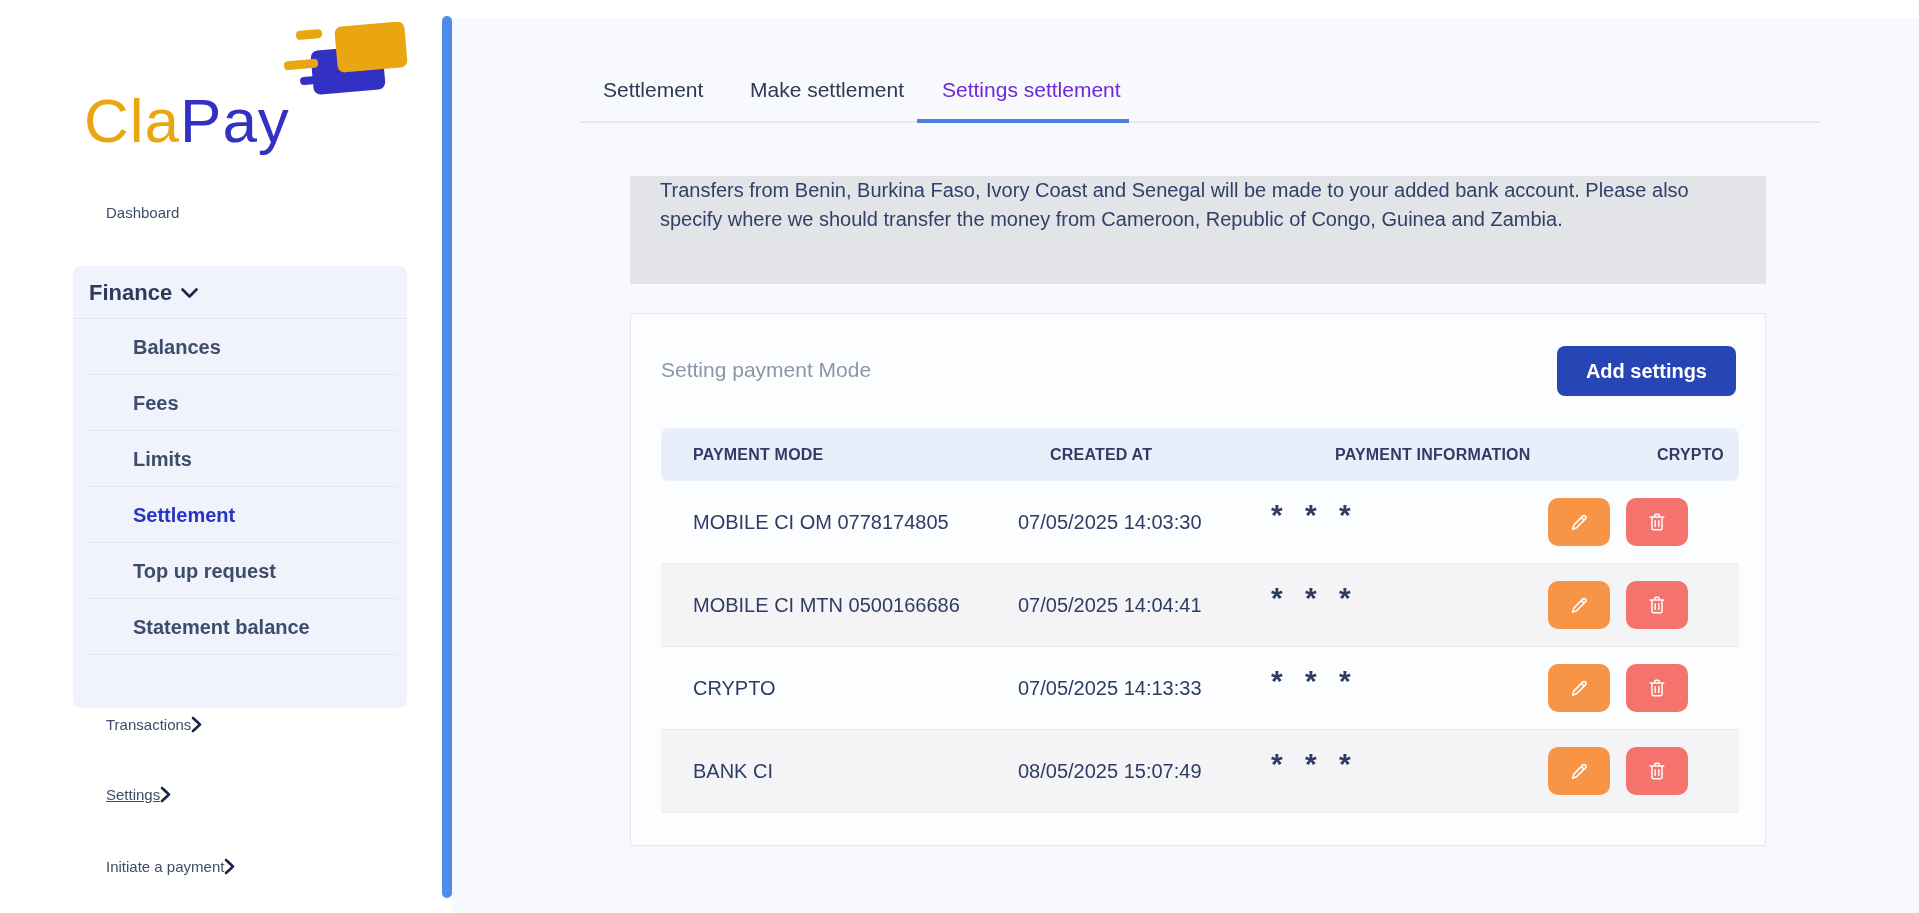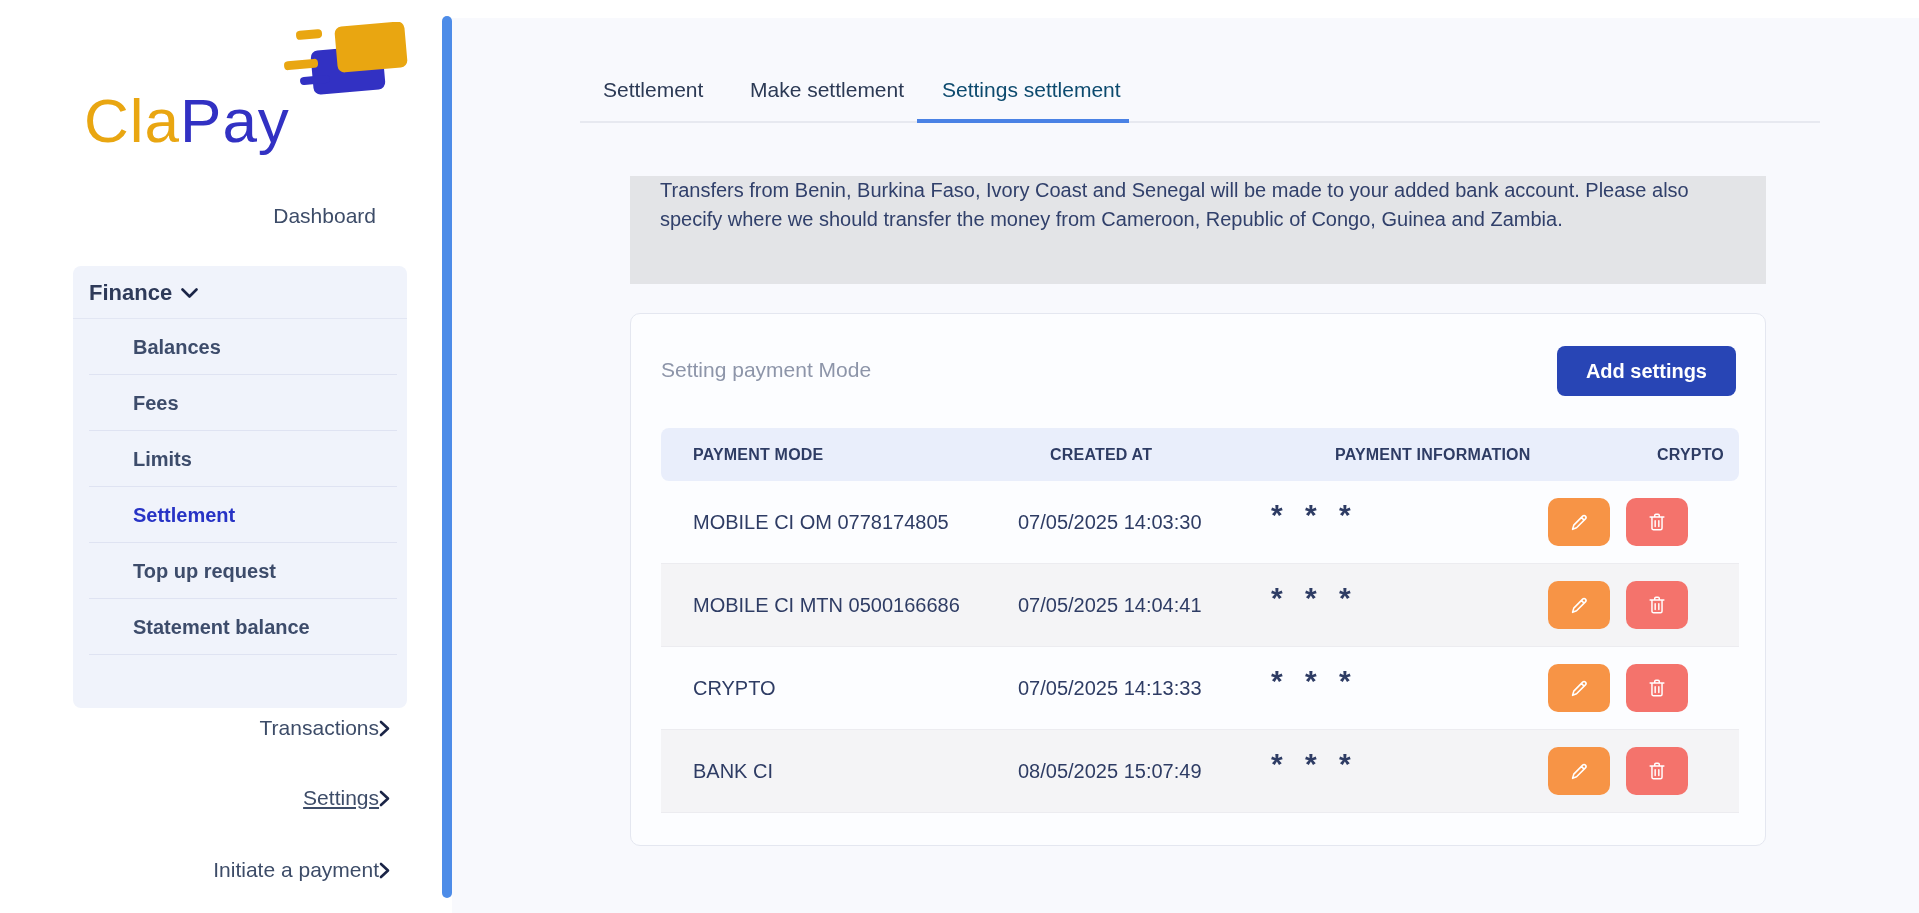--- a/index.html
+++ b/index.html
@@ -8,21 +8,21 @@
   .screen { position:relative; width:1919px; height:913px; overflow:hidden; background:#ffffff;margin-left:40px; }
 
   
   .sidebar { position:absolute; left:0; top:0; width:367px; height:913px; background:#ffffff; }
   .logo { position:absolute; left:44px; top:20px; width:300px; height:132px; cursor:pointer; }
   .logo-icon { position:absolute; left:198px; top:2px; width:130px; height:76px; }
   .logo-text { position:absolute; left:0; bottom:0; font-size:62px; font-weight:500; letter-spacing:1px; line-height:1; }
   .logo-cla { color:#e9a611; }
   .logo-pay { color:#3231c3; }
 
-  .nav-item { position:absolute; left:66px; font-size:21px; color:#3d4c68; font-weight:500; cursor:pointer; width:270px; display:flex; justify-content:flex-end; align-items:center; }
+  .nav-item { position:absolute; left:66px; font-size:15px; color:#3d4c68; font-weight:500; cursor:pointer; width:270px; display:flex; justify-content:flex-start; align-items:center; }
   .nav-dashboard { top:204px; }
   .nav-transactions { top:716px; }
   .nav-settings { top:786px;text-decoration:underline; }
   .nav-initiate { top:858px; }
   .chev-right { width:11px; height:17px; margin-right:-14px; }
 
   .finance-panel { position:absolute; left:33px; top:266px; width:334px; height:442px; background:#f0f3fb; border-radius:8px; }
   .finance-header { display:flex; align-items:center; gap:9px; padding:14px 0 12px 16px; font-size:22px; font-weight:700; color:#2e3a59; border-bottom:1px solid #e2e6f3; cursor:pointer; }
   .finance-list { list-style:none; }
   .finance-list li { position:relative; height:56px; line-height:56px; padding-left:60px; font-size:20px; font-weight:700; color:#3d4c6b; cursor:pointer; }
@@ -35,26 +35,26 @@
   .right-thumb { position:absolute; left:1908px; top:245px; width:10px; height:652px; background:#4d8ce8; border-radius:5px; cursor:pointer; }
   .right-arrow { position:absolute; left:1909px; top:902px; width:0; height:0; border-left:4px solid transparent; border-right:4px solid transparent; border-top:7px solid #3f6fd1; }
 
   
   .main-panel { position:absolute; left:412px; top:18px; width:1495px; height:895px; background:#f8f9fd; }
 
   .tabs-border { position:absolute; left:128px; top:103px; width:1240px; height:2px; background:#e7e9f0; }
   .tab { position:absolute; top:60px; font-size:21px; color:#2c3a55; cursor:pointer; background:none; border:none; font-family:inherit; }
   .tab-1 { left:151px; }
   .tab-2 { left:298px; }
-  .tab-3 { left:490px; color:#0c4a6e;text-align:center; }
+  .tab-3 { left:490px; color:#6d28d9;text-align:center; }
   .tab-active-underline { position:absolute; left:465px; top:101px; width:212px; height:4px; background:#4a82e5; }
 
   .banner { position:absolute; left:178px; top:158px; width:1136px; height:108px; background:#e3e4e7; color:#31406b; font-size:20px; line-height:29px; display:flex; padding:0 30px; }
 
-  .card { position:absolute; left:178px; top:295px; width:1136px; height:533px; background:#fcfdff; border:1px solid #e4e7f0; border-radius:10px; }
+  .card { position:absolute; left:178px; top:295px; width:1136px; height:533px; background:#fcfdff; border:1px solid #e4e7f0; border-radius:2px; }
   .card-title { position:absolute; left:30px; top:44px; font-size:21px; color:#8d95a9; }
   .add-btn { position:absolute; right:29px; top:32px; height:50px; padding:0 29px; background:#2845b5; color:#ffffff; border:none; border-radius:8px; font-size:20px; font-weight:700; font-family:inherit; cursor:pointer; }
 
   .table { position:absolute; left:30px; top:114px; width:1078px; }
   .t-head { display:grid; grid-template-columns:325px 253px 290px 1fr; align-items:center; height:53px; background:#e9eefb; border-radius:8px; padding-left:32px; font-size:16px; font-weight:700; color:#2e3c64; letter-spacing:.2px;gap:32px; }
   .t-row { display:grid; grid-template-columns:325px 253px 290px 1fr; align-items:center; height:83px; padding-left:32px; font-size:20px; color:#2e3c64; border-bottom:1px solid #ececf0; }
   .t-row.striped { background:#f4f4f6; }
   .cell-info { font-size:30px; font-weight:700; letter-spacing:7px; color:#2e3c64; line-height:1; padding-bottom:14px; }
   .cell-actions { display:flex; gap:16px; margin-left:-13px; }
   .icon-btn { width:62px; height:48px; border:none; border-radius:10px; display:flex; align-items:center; justify-content:center; cursor:pointer; }

